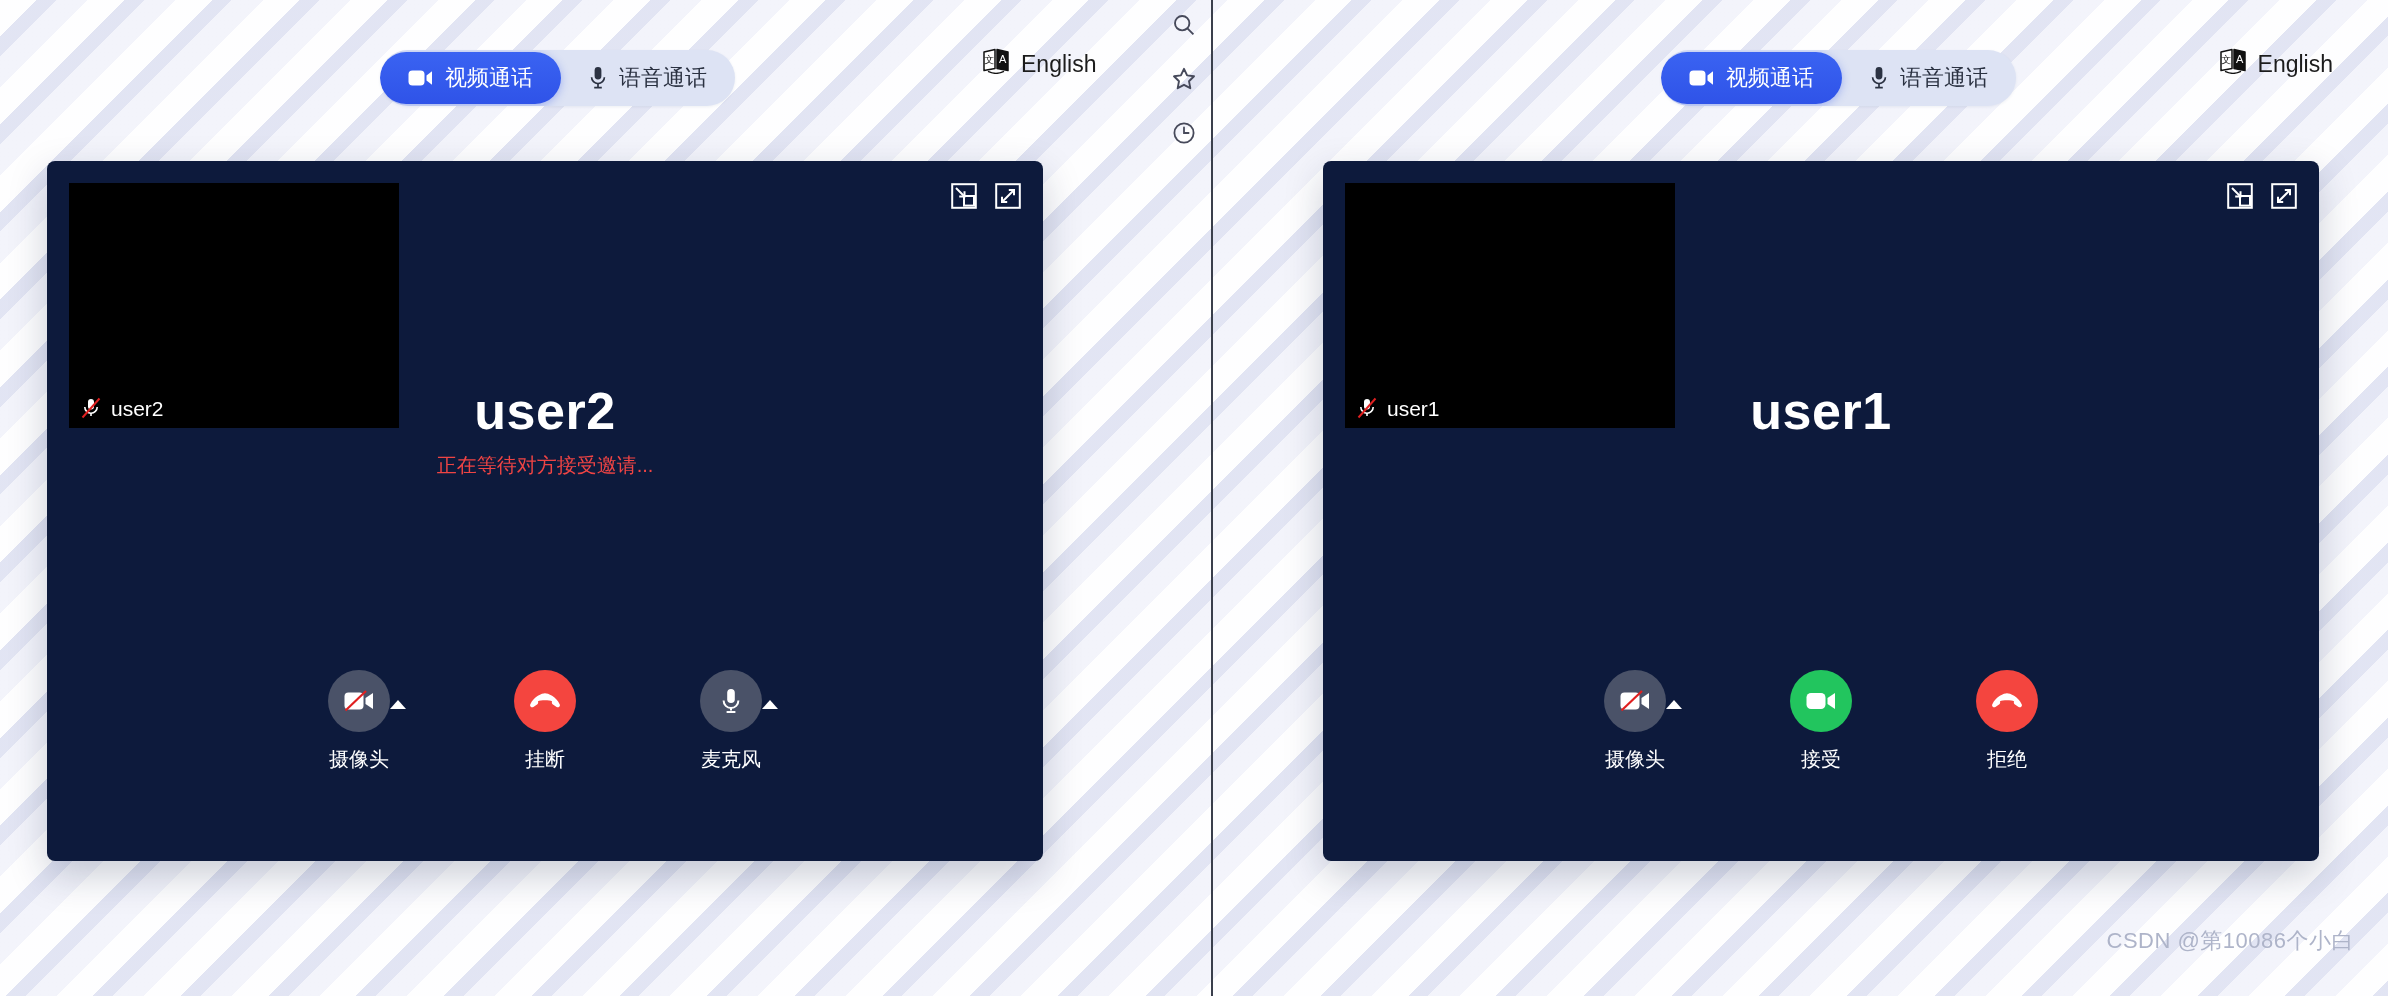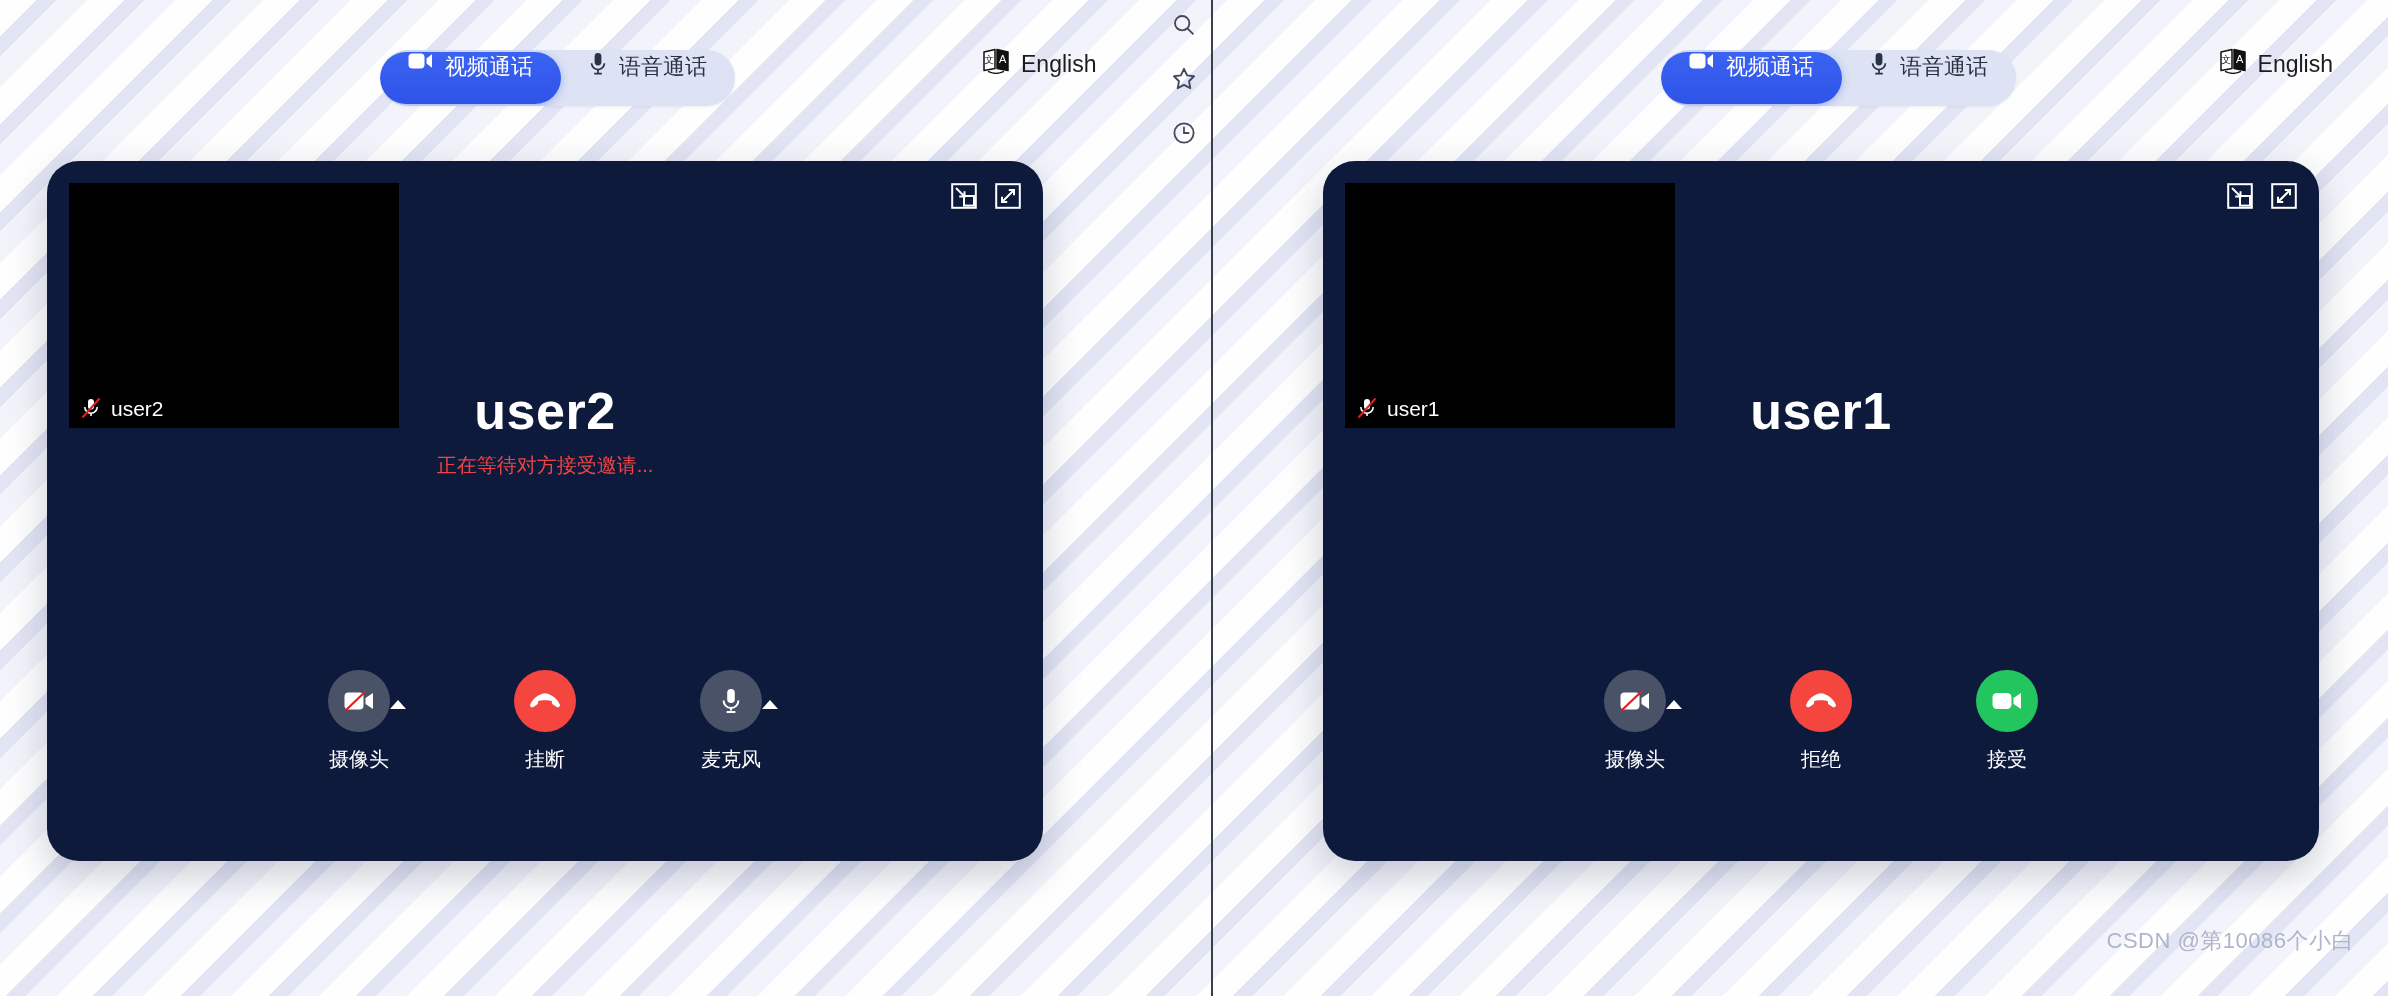--- a/index.html
+++ b/index.html
@@ -95,21 +95,21 @@
     padding: 0;
     height: 56px;
     overflow: hidden;
     box-shadow: 0 1px 3px rgba(40,60,120,0.08);
   }
   .pane-left  .segmented { left: 380px; }
   .pane-right .segmented { left: 450px; }
 
   .seg-item {
     display: flex;
-    align-items: flex-start;
+    align-items: center;
     gap: 12px;
     height: 52px;
     padding: 0 28px;
     font-size: 22px;
     color: #2b3242;
     cursor: pointer;
     border-radius: 32px;
     white-space: nowrap;
   }
   .seg-item.active {
@@ -133,21 +133,21 @@
   .pane-left  .lang { left: 982px; }
   .pane-right .lang { right: 55px; }
 
   
   .callpanel {
     position: absolute;
     top: 161px;
     width: 996px;
     height: 700px;
     background: #0d1a3c;
-    border-radius: 32px;
+    border-radius: 8px;
     box-shadow: 0 14px 38px rgba(20,30,70,0.22);
     overflow: hidden;
   }
   .pane-left  .callpanel { left: 47px; }
   .pane-right .callpanel { left: 112px; }
 
   .selfview {
     position: absolute;
     left: 22px;
     top: 22px;
@@ -494,38 +494,38 @@
               <rect x="0.5" y="2.5" width="19" height="17" rx="4" fill="#ffffff"></rect>
               <path d="M21.5 8 L29 3 V19 L21.5 14 Z" fill="#ffffff"></path>
               <line x1="1.5" y1="20.5" x2="22" y2="1" stroke="#e02020" stroke-width="2.2"></line>
             </svg>
           </div>
           <div class="caret"></div>
           <div class="ctrl-label">摄像头</div>
         </div>
 
         <div class="ctrl">
-          <div class="ctrl-circle danger">
-            <svg width="34" height="18" viewBox="0 0 34 18">
-              <path d="M2.2 12.4 C6 4.2 14 1.2 17 1.2 C20 1.2 28 4.2 31.8 12.4 C32.6 14.2 30.2 16.2 28.6 15 L24.6 12.2 C23.6 11.4 23.8 10.2 24 9.2 C21.6 8 12.4 8 10 9.2 C10.2 10.2 10.4 11.4 9.4 12.2 L5.4 15 C3.8 16.2 1.4 14.2 2.2 12.4 Z" fill="#ffffff"></path>
-            </svg>
-          </div>
-          <div class="ctrl-label">拒绝</div>
-        </div>
-
-        <div class="ctrl">
           <div class="ctrl-circle success">
             <svg width="30" height="22" viewBox="0 0 30 22">
               <rect x="0.5" y="3" width="19" height="16" rx="4.5" fill="#ffffff"></rect>
               <path d="M21.5 8 L29 3 V19 L21.5 14 Z" fill="#ffffff"></path>
             </svg>
           </div>
           <div class="ctrl-label">接受</div>
         </div>
 
+        <div class="ctrl">
+          <div class="ctrl-circle danger">
+            <svg width="34" height="18" viewBox="0 0 34 18">
+              <path d="M2.2 12.4 C6 4.2 14 1.2 17 1.2 C20 1.2 28 4.2 31.8 12.4 C32.6 14.2 30.2 16.2 28.6 15 L24.6 12.2 C23.6 11.4 23.8 10.2 24 9.2 C21.6 8 12.4 8 10 9.2 C10.2 10.2 10.4 11.4 9.4 12.2 L5.4 15 C3.8 16.2 1.4 14.2 2.2 12.4 Z" fill="#ffffff"></path>
+            </svg>
+          </div>
+          <div class="ctrl-label">拒绝</div>
+        </div>
+
       </div>
 
     </div>
 
     <div class="watermark">CSDN @第10086个小白</div>
   </div>
 
 </div>
 
 </body></html>

